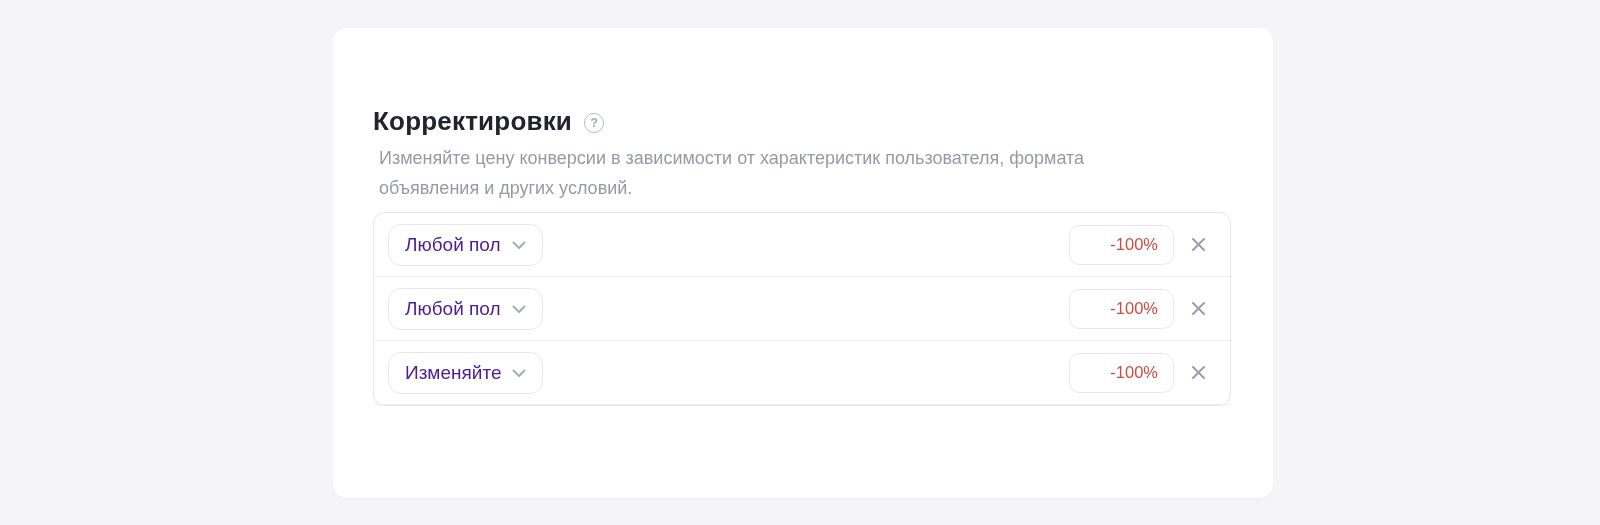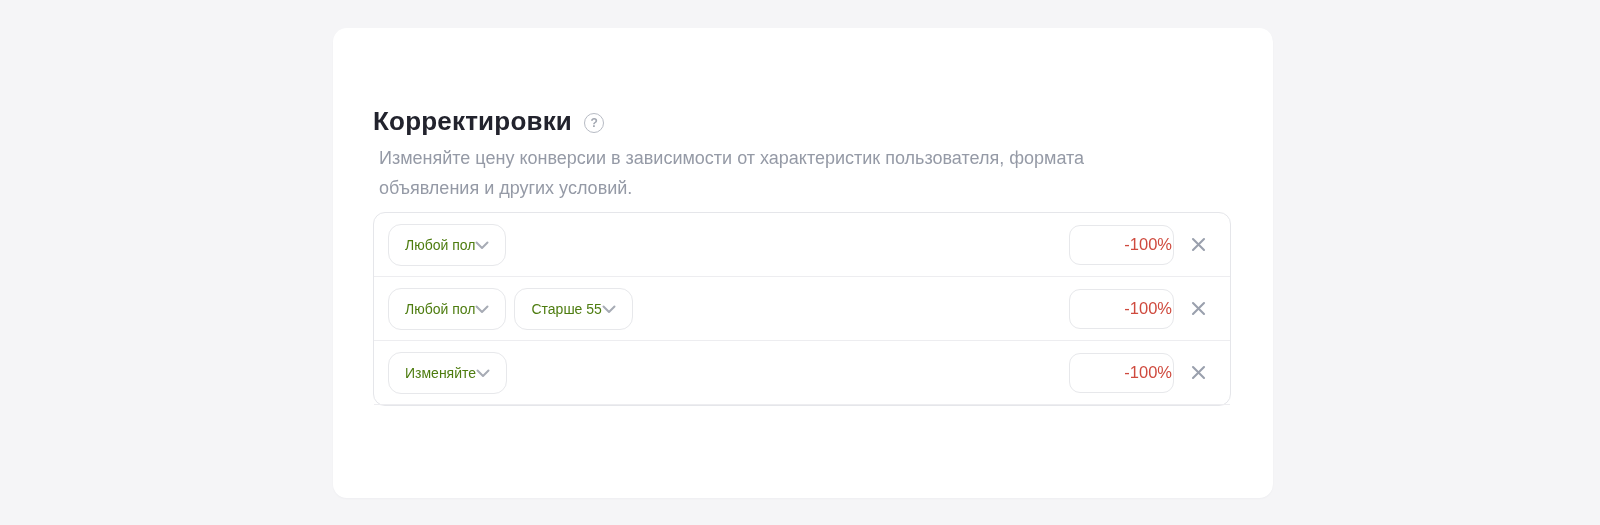--- a/index.html
+++ b/index.html
@@ -75,44 +75,45 @@
     padding: 0 22px 0 14px;
     border-bottom: 1px solid #ededf0;
   }
   .pill {
     height: 42px;
     border: 1px solid #e7e8eb;
     border-radius: 13px;
     background: #ffffff;
     display: flex;
     align-items: center;
+    gap: 11px;
     padding: 0 16px;
     margin-right: 8px;
-    font-size: 14px;
-    color: #4d7c0f;
+    font-size: 19px;
+    color: #4c1d95;
     cursor: pointer;
     box-sizing: border-box;
     white-space: nowrap;
   }
   .chevron {
     display: flex;
     align-items: center;
     margin-top: 2px;
   }
   .spacer { flex: 1; }
   .value-pill {
     width: 105px;
     height: 40px;
     border: 1px solid #e7e8eb;
     border-radius: 11px;
     background: #ffffff;
     display: flex;
     align-items: center;
     justify-content: flex-end;
-    padding-right: 1px;
+    padding-right: 15px;
     box-sizing: border-box;
     font-size: 16.5px;
     color: #cf4a3e;
     cursor: text;
   }
   .close-btn {
     margin-left: 14px;
     width: 20px;
     height: 20px;
     display: flex;
@@ -168,28 +169,20 @@
 
     <div class="adjust-row">
       <div class="pill">
         <span>Любой пол</span>
         <span class="chevron">
           <svg width="14" height="9" viewBox="0 0 14 9">
               <polyline points="1.5,1.5 7,7 12.5,1.5" fill="none" stroke="#a7abb5" stroke-width="2" stroke-linecap="round" stroke-linejoin="round"></polyline>
             </svg>
         </span>
       </div>
-      <div class="pill">
-        <span>Старше 55</span>
-        <span class="chevron">
-          <svg width="14" height="9" viewBox="0 0 14 9">
-              <polyline points="1.5,1.5 7,7 12.5,1.5" fill="none" stroke="#a7abb5" stroke-width="2" stroke-linecap="round" stroke-linejoin="round"></polyline>
-            </svg>
-        </span>
-      </div>
       <div class="spacer"></div>
       <div class="value-pill" style="color: rgb(207, 74, 62);">-100%</div>
       <div class="close-btn">
         <svg width="15" height="15" viewBox="0 0 15 15">
             <path d="M2 2 L13 13 M13 2 L2 13" stroke="#9aa0ad" stroke-width="2.1" stroke-linecap="round"></path>
           </svg>
       </div>
     </div>
 
     <div class="adjust-row">

